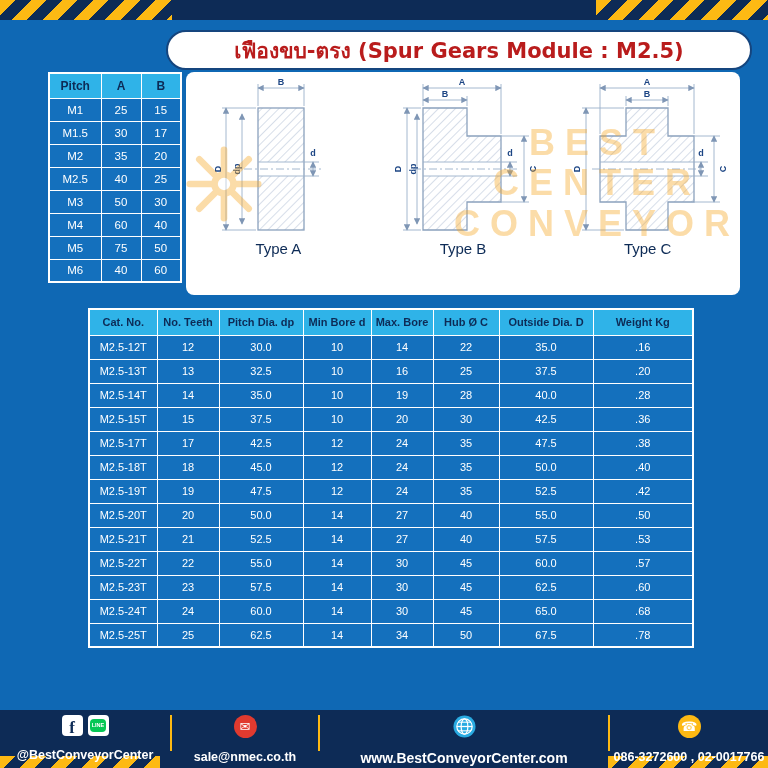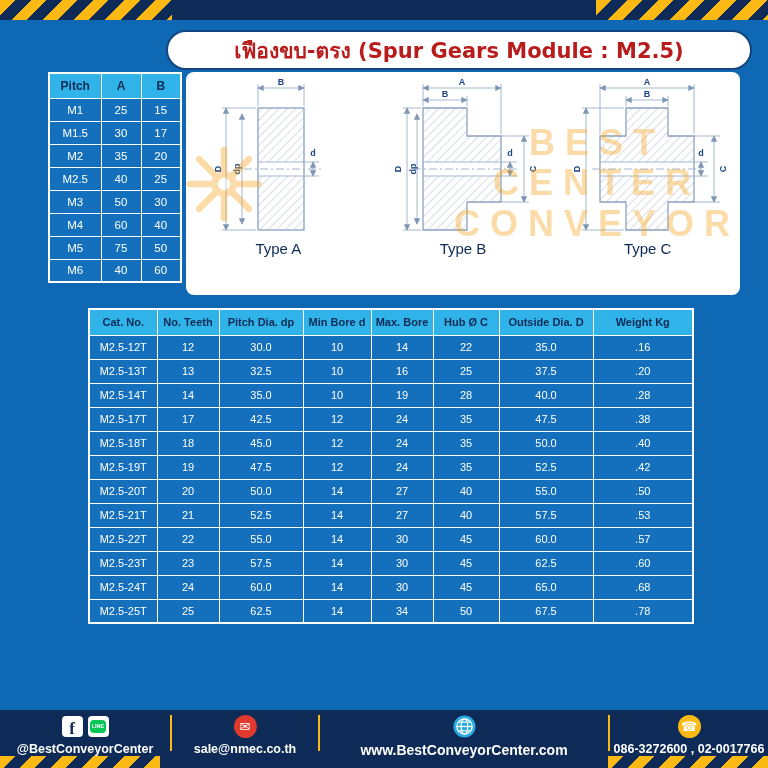--- a/index.html
+++ b/index.html
@@ -24,21 +24,21 @@
 .main-wrap{position:absolute;top:308px;left:88px}
 .main-wrap table{border:2px solid #fff;table-layout:fixed;width:604px}
 .main-wrap th{height:26px;background:#2fb3e8;color:#0d2b56;font-size:11px;border:1px solid #fff;padding:0 2px}
 .main-wrap td{height:24px;background:#1470bd;color:#fff;font-size:11px;text-align:center;border:1px solid #fff}
 .footer{position:absolute;left:0;bottom:0;width:768px;height:58px;background:#0d2b56}
 .footer-row{display:flex;height:46px;align-items:stretch;position:relative;z-index:2}
 .fsec{display:flex;flex-direction:column;align-items:center;justify-content:flex-start;padding-top:5px}
 .s1{width:170px}.s2{width:146px}.s3{width:288px}.s4{width:158px}
 .fsep{width:2px;background:#fdb913;margin:5px 0}
 .ficons{display:flex;gap:5px;align-items:center;height:23px}
-.ftext{color:#fff;font-weight:bold;font-size:12.5px;margin-top:4px;white-space:nowrap}
+.ftext{color:#fff;font-weight:bold;font-size:12.5px;margin-top:12px;white-space:nowrap}
 .fb-icon{width:21px;height:21px;background:#fff;border-radius:4px;color:#0d2b56;font-weight:bold;font-size:17px;display:flex;align-items:flex-end;justify-content:center;font-family:"Liberation Serif",serif;line-height:.95;overflow:hidden}
 .line-icon{width:21px;height:21px;background:#fff;border-radius:4px;display:flex;align-items:center;justify-content:center}
 .line-bubble{background:#06c755;color:#fff;font-size:5.5px;font-weight:bold;border-radius:4px;padding:4px 2px;line-height:1;letter-spacing:0}
 .circle-icon{width:23px;height:23px;border-radius:50%;display:flex;align-items:center;justify-content:center;color:#fff;font-size:13px;line-height:1}
 .mail{background:#e03a2f}
 .phone{background:#fdb913}
 .hz-bl{position:absolute;bottom:0;left:0;width:160px;height:12px;z-index:1}
 .hz-br{position:absolute;bottom:0;right:0;width:160px;height:12px;z-index:1}
 svg text{font-family:"Liberation Sans",sans-serif}
 .dimtext{fill:#1c4584;font-size:9px;font-weight:bold}
@@ -307,20 +307,30 @@
             <td>M2.5-14T</td>
             <td>14</td>
             <td>35.0</td>
             <td>10</td>
             <td>19</td>
             <td>28</td>
             <td>40.0</td>
             <td>.28</td>
           </tr>
           <tr>
+            <td>M2.5-15T</td>
+            <td>15</td>
+            <td>37.5</td>
+            <td>10</td>
+            <td>20</td>
+            <td>30</td>
+            <td>42.5</td>
+            <td>.36</td>
+          </tr>
+          <tr>
             <td>M2.5-17T</td>
             <td>17</td>
             <td>42.5</td>
             <td>12</td>
             <td>24</td>
             <td>35</td>
             <td>47.5</td>
             <td>.38</td>
           </tr>
           <tr>

